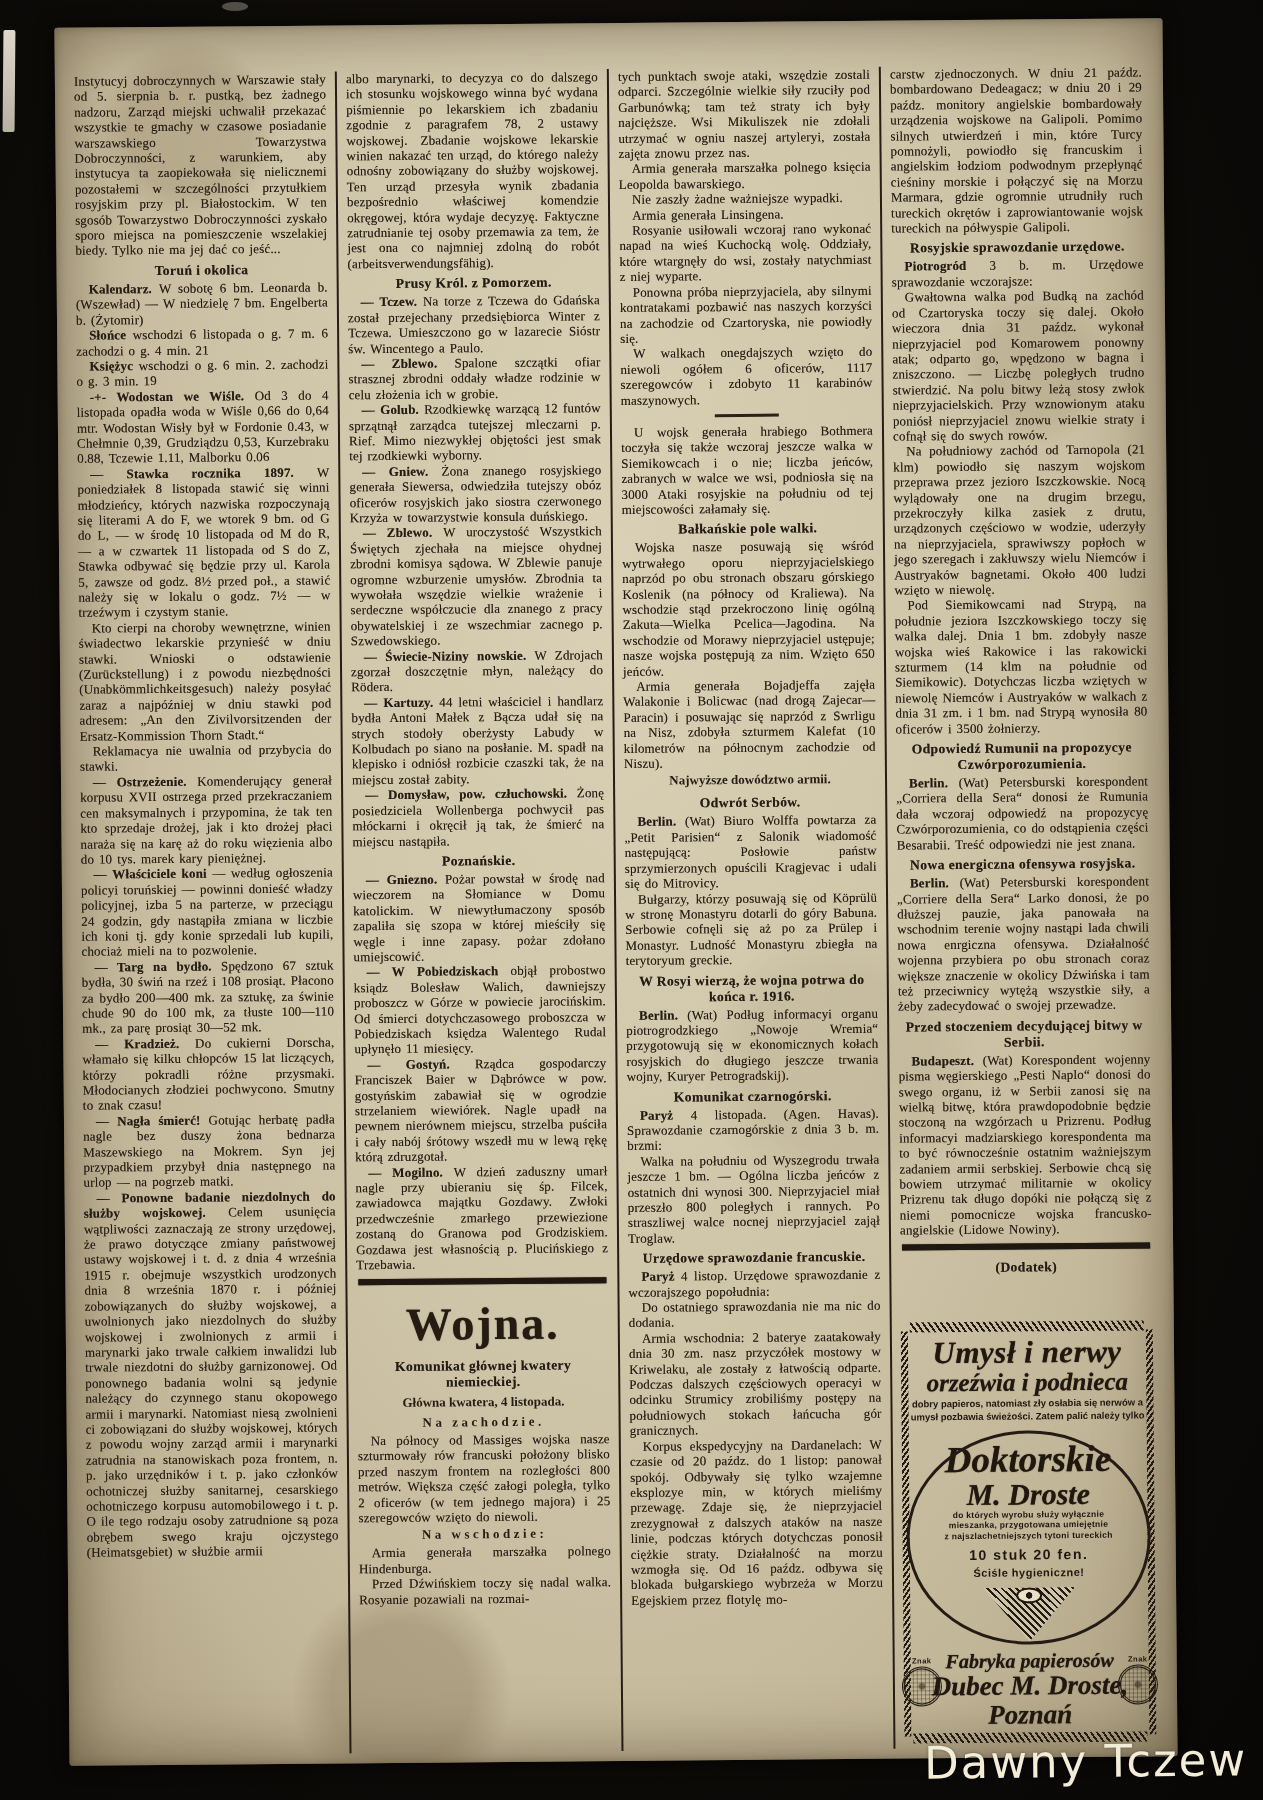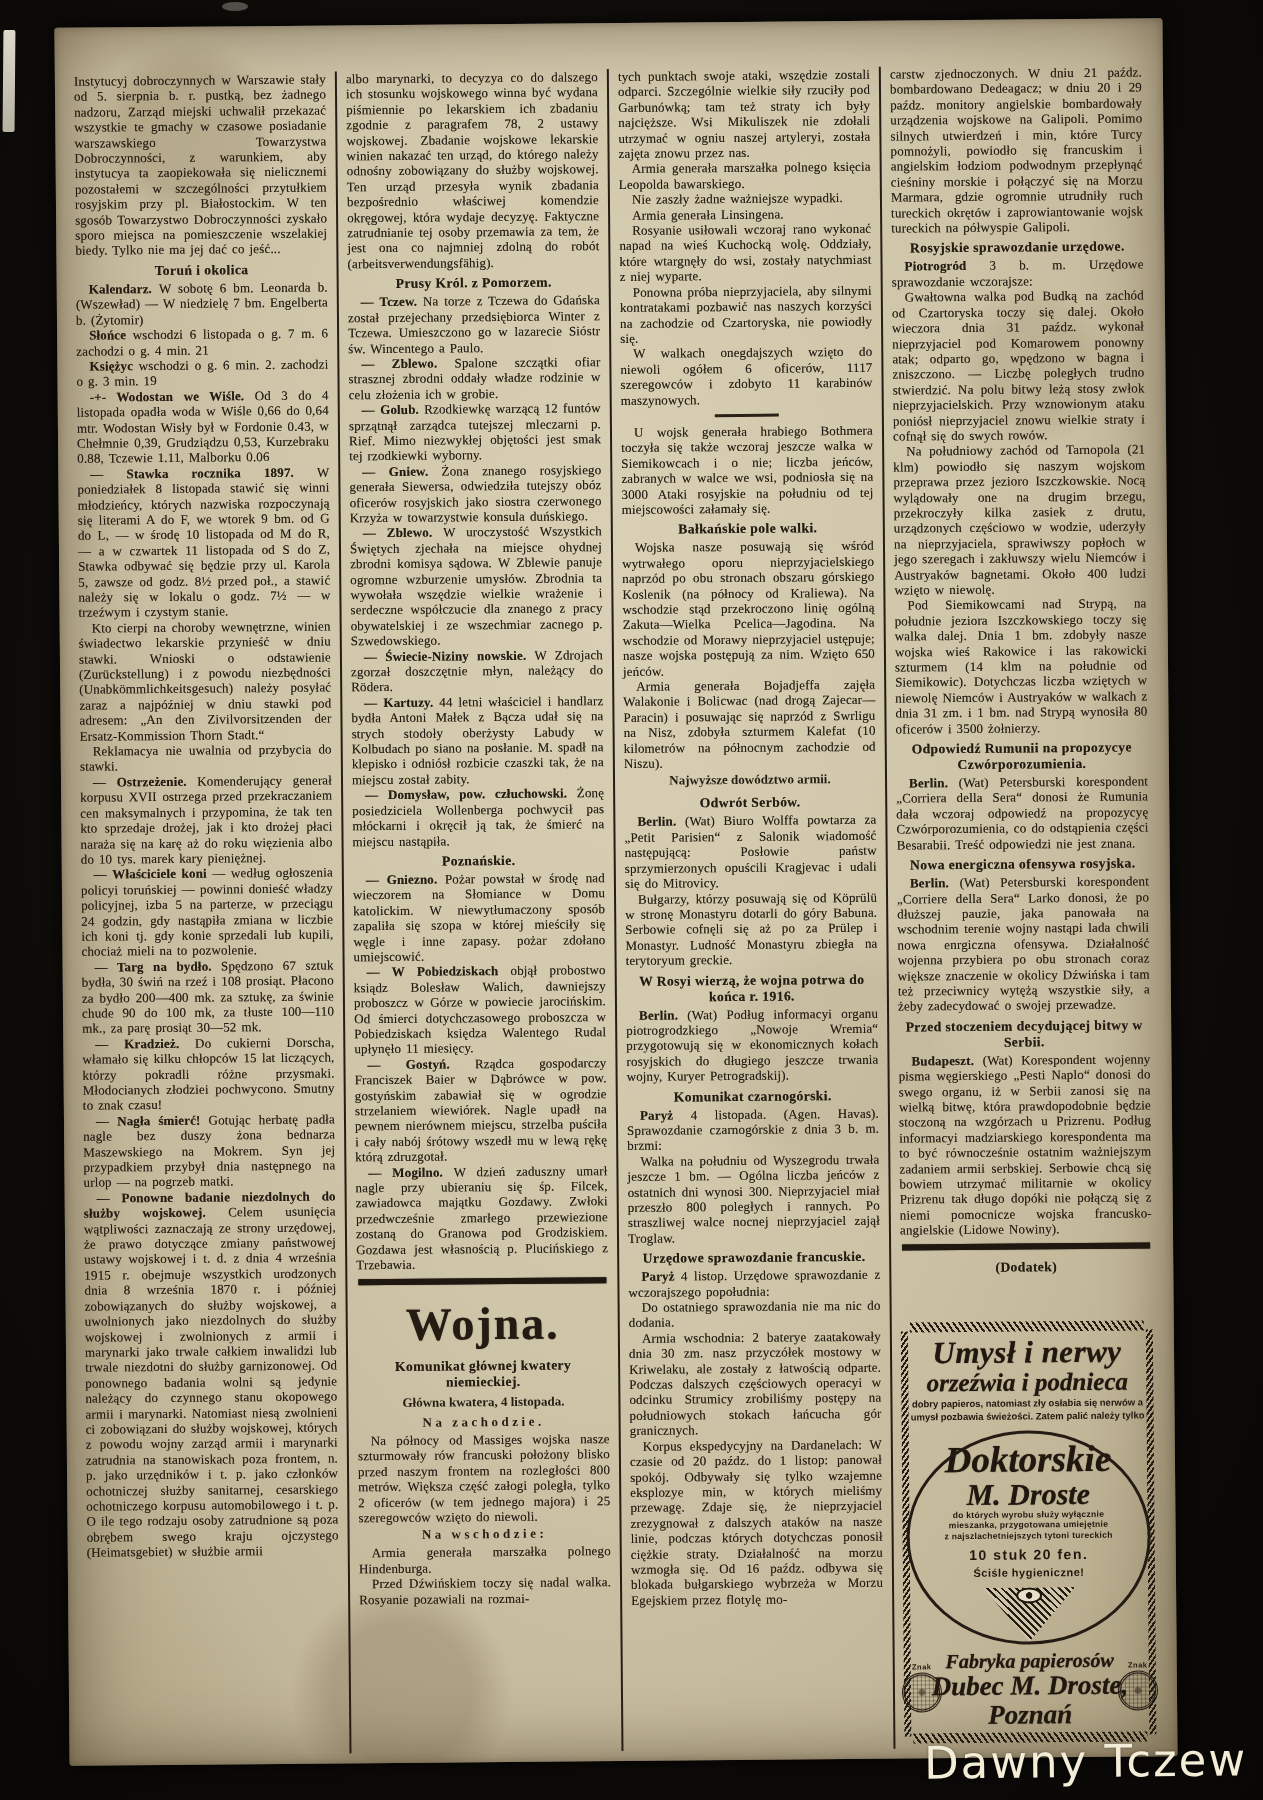--- a/index.html
+++ b/index.html
@@ -55,21 +55,21 @@
   .brand1{font-size:37px;line-height:38px;}
   .brand2{font-size:30px;line-height:31px;}
   .ad-tiny{font:700 8.5px "Liberation Sans",sans-serif;line-height:10.5px;text-align:center;letter-spacing:.3px;}
   .ad-price{font:700 14px "Liberation Sans",sans-serif;text-align:center;margin-top:6px;letter-spacing:1.5px;}
   .ad-hyg{font:700 11px "Liberation Sans",sans-serif;text-align:center;margin-top:4px;letter-spacing:.5px;}
   .eyetri{width:92px;height:54px;margin:6px auto 0;position:relative;z-index:2;
     background:repeating-linear-gradient(45deg,#241c13 0 2px,#cfc5aa 2px 5px);
     clip-path:polygon(0 0,100% 0,50% 100%);}
   .eye{display:block;width:22px;height:12px;border:2px solid #20180f;border-radius:50%;margin:9px auto 0;
     background:radial-gradient(circle at 50% 50%, #20180f 0 3px, #e8e0c8 3.5px);}
-  .stamp{position:absolute;width:44px;text-align:center;bottom:36px;z-index:3;}
+  .stamp{position:absolute;width:44px;text-align:center;bottom:42px;z-index:3;}
   .stamp.left{left:-4px;} .stamp.right{right:-4px;}
   .stamp-label{display:block;font:700 7.5px "Liberation Sans",sans-serif;letter-spacing:.5px;}
   .stamp-circle{display:block;width:34px;height:34px;margin:1px auto 0;border:3px double #241c14;border-radius:50%;
     background:
      radial-gradient(circle at 50% 50%, rgba(36,28,19,.5) 0 3px, transparent 4px),
      repeating-linear-gradient(0deg,rgba(36,28,19,.35) 0 1px,transparent 1px 4px),
      repeating-linear-gradient(90deg,rgba(36,28,19,.35) 0 1px,transparent 1px 4px);}
   .fab1{font-size:20px;line-height:22px;margin-top:8px;}
   .fab2{font-size:27px;line-height:29px;}
   .watermark{position:absolute;right:16px;bottom:12px;z-index:9;

